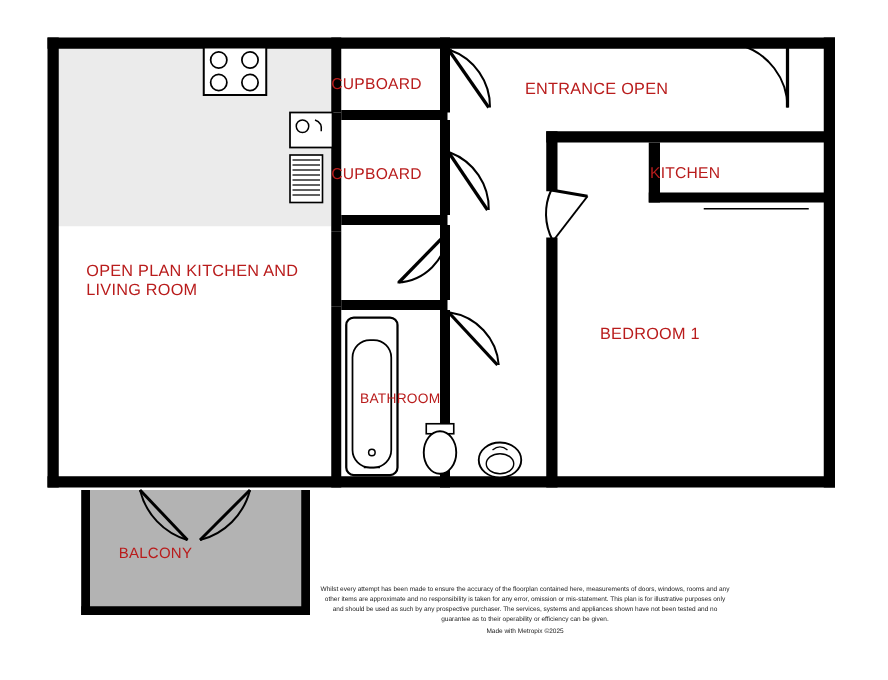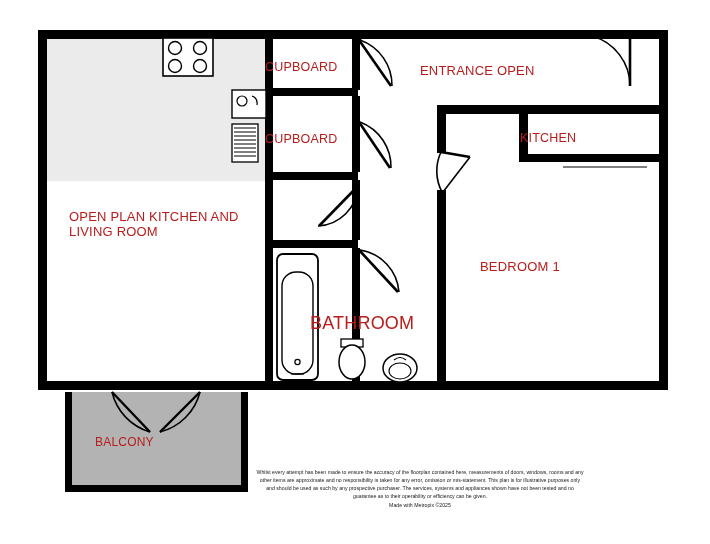--- a/index.html
+++ b/index.html
@@ -48,22 +48,22 @@
   }
   #label-wardrobe {
     left: 520px; top: 131px; width: 150px;
     font-size: 12.5px;
   }
   #label-bedroom {
     left: 480px; top: 260px; width: 150px;
     font-size: 13px;
   }
   #label-bathroom {
-    left: 310px; top: 313px; width: 120px;
-    font-size: 18px;
+    left: 288px; top: 313px; width: 120px;
+    font-size: 11px;
   }
   #label-balcony {
     left: 95px; top: 436px; width: 130px;
     font-size: 12px;
   }
   .disclaimer {
     position: absolute;
     left: 255px;
     top: 468px;
     width: 330px;

